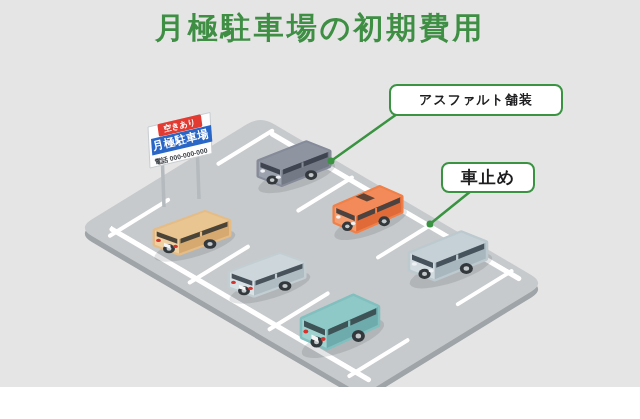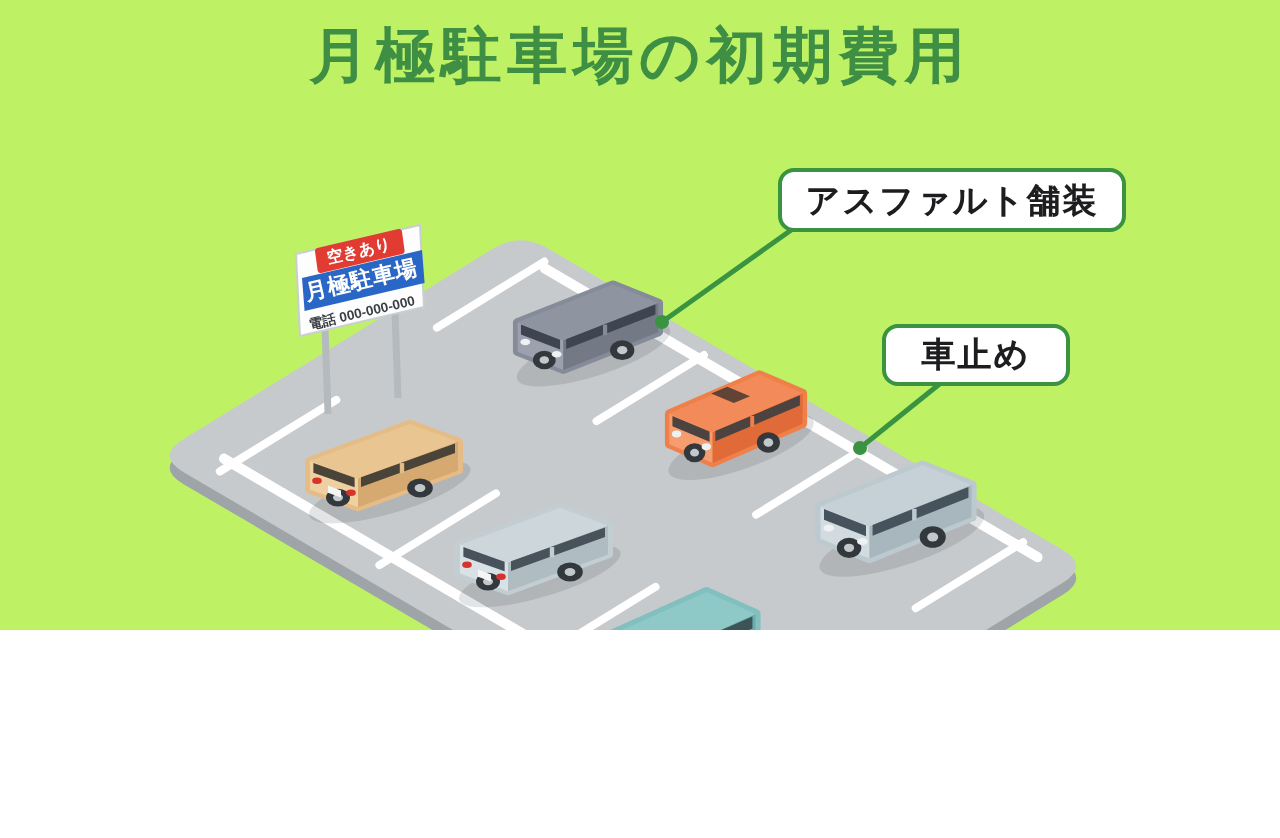--- a/index.html
+++ b/index.html
@@ -1,24 +1,24 @@
 <!DOCTYPE html>
 <html><head>
 <meta charset="utf-8">
 <style>
   html,body{margin:0;padding:0;background:#fff;}
-  #stage{position:relative;width:640px;height:315px;overflow:hidden;background:#bef264;
+  #stage{position:relative;width:640px;height:387px;overflow:hidden;background:#e5e5e5;
          font-family:"Liberation Sans","DejaVu Sans",sans-serif;}
   .page-title{position:absolute;top:8px;left:0;right:0;text-align:center;
               font-size:30px;font-weight:600;letter-spacing:3px;color:#3e8e44;}
   svg.scene{position:absolute;left:0;top:0;}
   .callout{position:absolute;display:flex;align-items:center;justify-content:center;
            background:#fff;border:2.5px solid #399341;border-radius:8px;
            color:#1d1d1f;font-weight:600;letter-spacing:1px;box-sizing:border-box;}
-  .callout.asphalt{left:389px;top:84px;width:174px;height:32px;font-size:17px;}
+  .callout.asphalt{left:389px;top:84px;width:174px;height:32px;font-size:13px;}
   .callout.wheelstop{left:441px;top:162px;width:94px;height:31px;font-size:17px;}
   text{font-family:"Liberation Sans","DejaVu Sans",sans-serif;}
 </style>
 </head>
 <body>
 
 <div id="stage">
 
   <div class="page-title">月極駐車場の初期費用</div>
 

